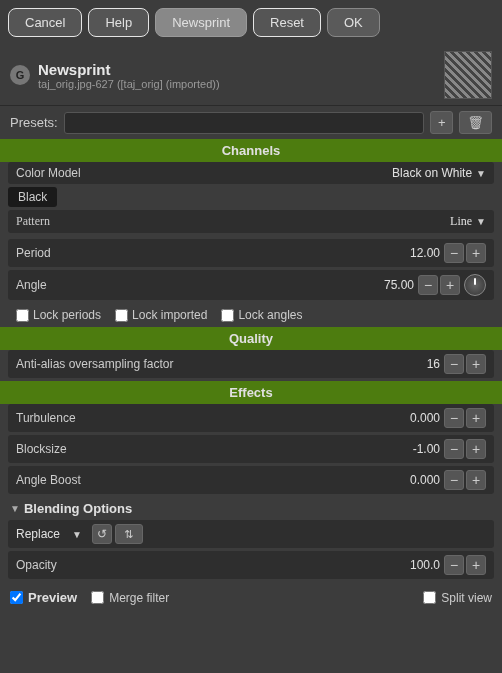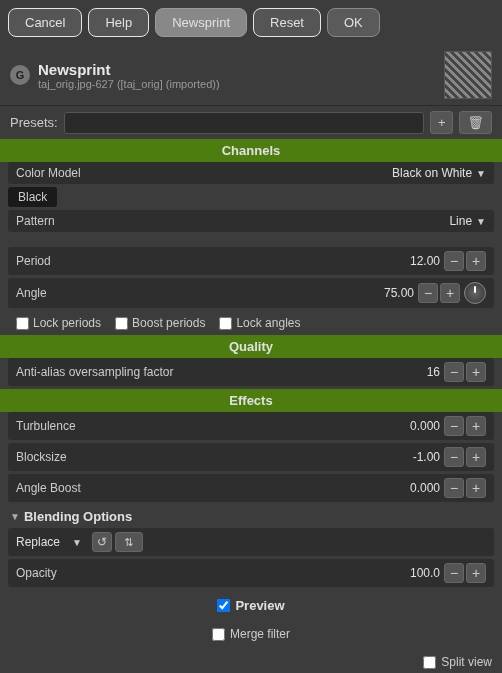--- a/index.html
+++ b/index.html
@@ -219,21 +219,22 @@
       display: inline-block;
     }
 
     
     .pattern-row {
       display: flex;
       align-items: center;
       background: #2e2e2e;
       border-radius: 3px;
       padding: 4px 8px;
-      margin-bottom: 15px;
+      margin-bottom: 6px;
+      font-family: Liberation Serif, serif;
     }
     .pattern-label { flex: 1; color: #ccc; font-size: 12px; }
     .pattern-value { color: #e0e0e0; font-size: 12px; margin-right: 4px; }
 
     
     .lock-row {
       display: flex;
       align-items: center;
       padding: 5px 8px;
       gap: 14px;
@@ -309,21 +310,20 @@
       align-items: center;
       justify-content: center;
     }
 
     
     .bottom-row {
       display: flex;
       align-items: center;
       padding: 8px 10px;
       gap: 14px;
-      flex-direction: column;
     }
     .preview-check {
       display: flex;
       align-items: center;
       gap: 5px;
       font-size: 13px;
       font-weight: bold;
       color: #e0e0e0;
       cursor: pointer;
     }
@@ -410,21 +410,21 @@
     <div class="dial"></div>
   </div>
 
   <div class="lock-row">
     <label class="lock-item">
       <input type="checkbox" style="">
       <span>Lock periods</span>
     </label>
     <label class="lock-item">
       <input type="checkbox" style="">
-      <span>Boost periods</span>
+      <span>Lock imported</span>
     </label>
     <label class="lock-item">
       <input type="checkbox" style="">
       <span>Lock angles</span>
     </label>
   </div>
 </div>
 
 <div class="section-header">Quality</div>
 

